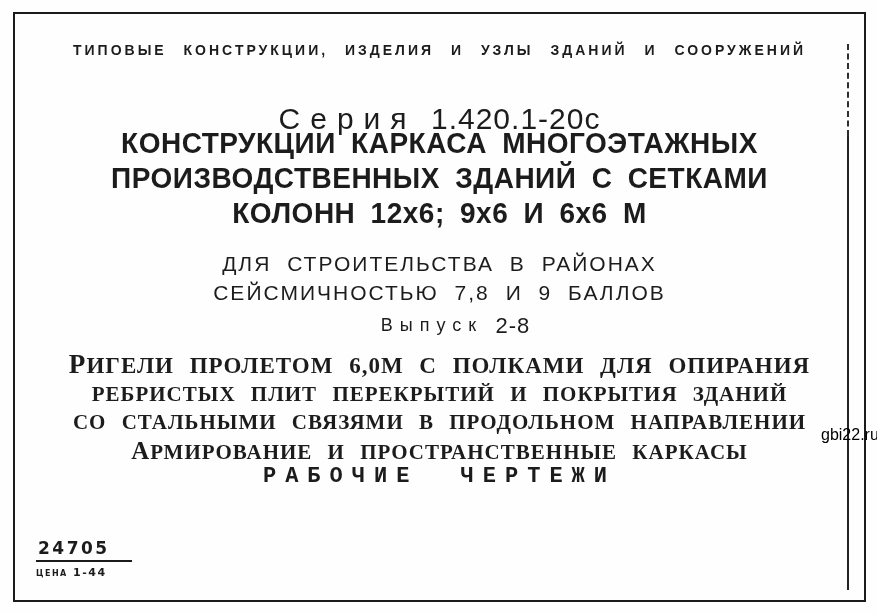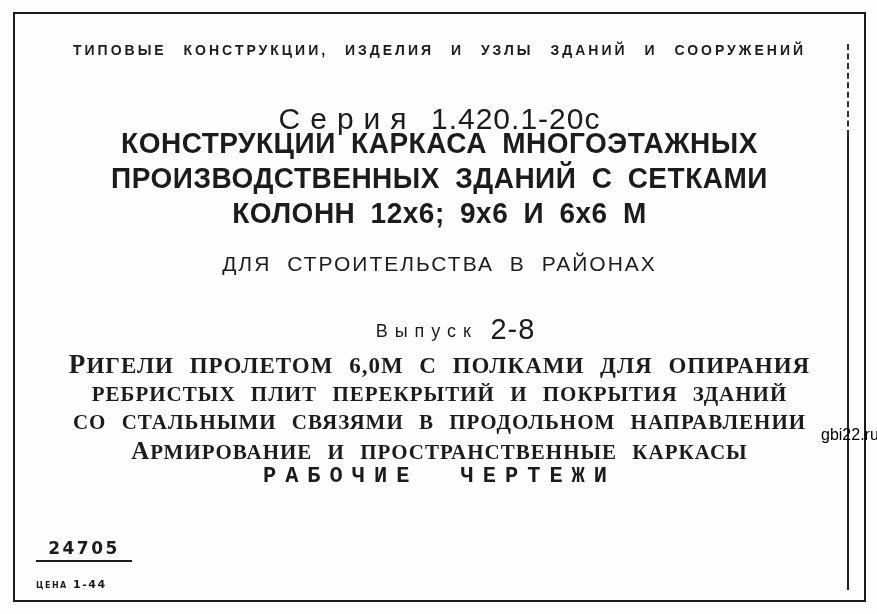--- a/index.html
+++ b/index.html
@@ -67,21 +67,21 @@
   .seismic-2 { top: 281px; }
   .seismic-line {
     font-size: 21px;
     font-weight: 400;
     letter-spacing: 2px;
     word-spacing: 8px;
   }
   
   .issue-line { top: 313px; }
   .issue-label { font-size: 18px; letter-spacing: 7px; margin-right: 8px; vertical-align: 2px; margin-left: 32px; }
-  .issue-number { font-size: 29px; letter-spacing: 1px; }
+  .issue-number { font-size: 22px; letter-spacing: 1px; }
   
   .desc-line {
     font-family: "Liberation Serif", serif;
     font-weight: 700;
     letter-spacing: 1px;
     word-spacing: 9px;
   }
   .desc-1 { top: 349px; font-size: 23px; }
   .desc-2 { top: 382px; font-size: 21px; }
   .desc-3 { top: 410px; font-size: 21px; }
@@ -102,29 +102,28 @@
   }
   .stamp-number {
     display: inline-block;
     font-family: "DejaVu Sans", sans-serif;
     font-size: 17px;
     font-weight: 700;
     letter-spacing: 2.5px;
     padding: 0 2px 2px 2px;
     min-width: 92px;
     border-bottom: 2px solid #1b1b1b;
-    text-align: center;
   }
   .stamp-price {
     font-family: "DejaVu Sans", sans-serif;
     font-variant: small-caps;
     font-size: 11px;
     font-weight: 700;
     letter-spacing: 1.5px;
-    margin-top: 16px;
+    margin-top: 4px;
   }
   
   .watermark {
     position: absolute;
     left: 821px; top: 426px;
     font-size: 16px;
     color: #000000;
     background: transparent;
     z-index: 3;
   }
@@ -143,20 +142,21 @@
   <div class="line series-line">
     <span class="series-label">Серия</span>
     <span class="series-number">1.420.1-20с</span>
   </div>
 
   <div class="line title-line title-1">КОНСТРУКЦИИ КАРКАСА МНОГОЭТАЖНЫХ</div>
   <div class="line title-line title-2">ПРОИЗВОДСТВЕННЫХ ЗДАНИЙ С СЕТКАМИ</div>
   <div class="line title-line title-3">КОЛОНН 12х6; 9х6 И 6х6 М</div>
 
   <div class="line seismic-line seismic-1">ДЛЯ СТРОИТЕЛЬСТВА В РАЙОНАХ</div>
+  <div class="line seismic-line seismic-2">СЕЙСМИЧНОСТЬЮ 7,8 И 9 БАЛЛОВ</div>
 
   <div class="line issue-line">
     <span class="issue-label">Выпуск</span>
     <span class="issue-number">2-8</span>
   </div>
 
   <div class="line desc-line desc-1 desc-cap">РИГЕЛИ ПРОЛЕТОМ 6,0М С ПОЛКАМИ ДЛЯ ОПИРАНИЯ</div>
   <div class="line desc-line desc-2">РЕБРИСТЫХ ПЛИТ ПЕРЕКРЫТИЙ И ПОКРЫТИЯ ЗДАНИЙ</div>
   <div class="line desc-line desc-4 desc-cap">АРМИРОВАНИЕ И ПРОСТРАНСТВЕННЫЕ КАРКАСЫ</div>
   <div class="line desc-line desc-3">СО СТАЛЬНЫМИ СВЯЗЯМИ В ПРОДОЛЬНОМ НАПРАВЛЕНИИ</div>

